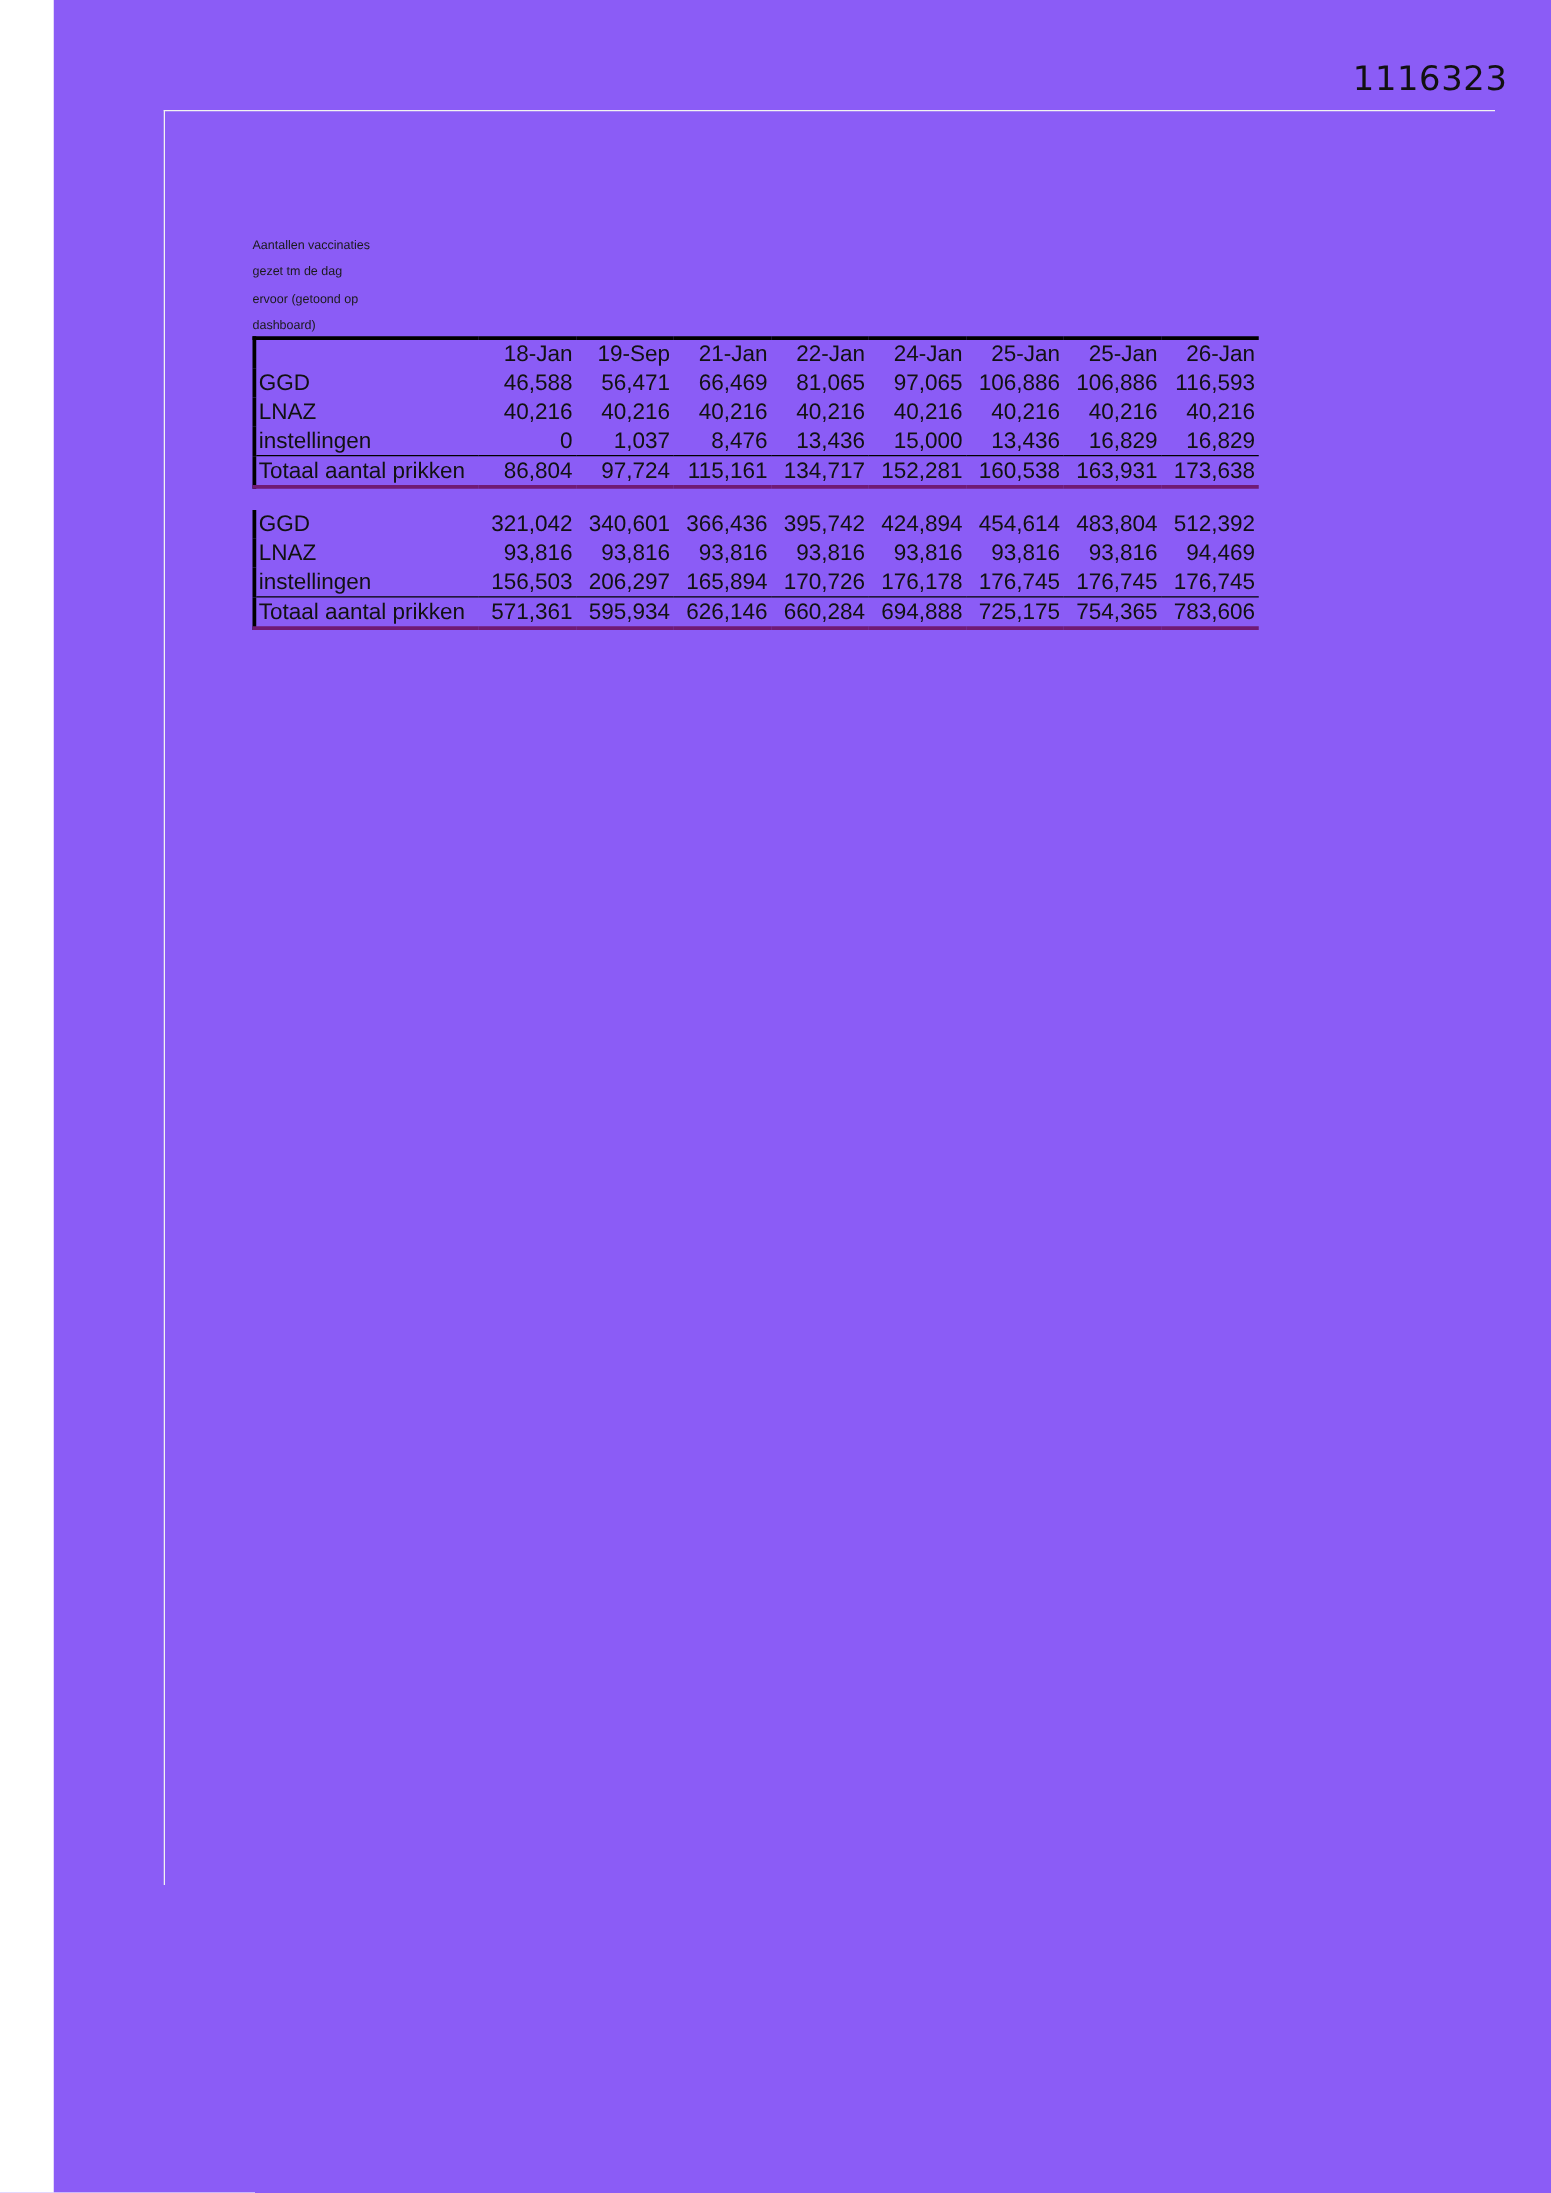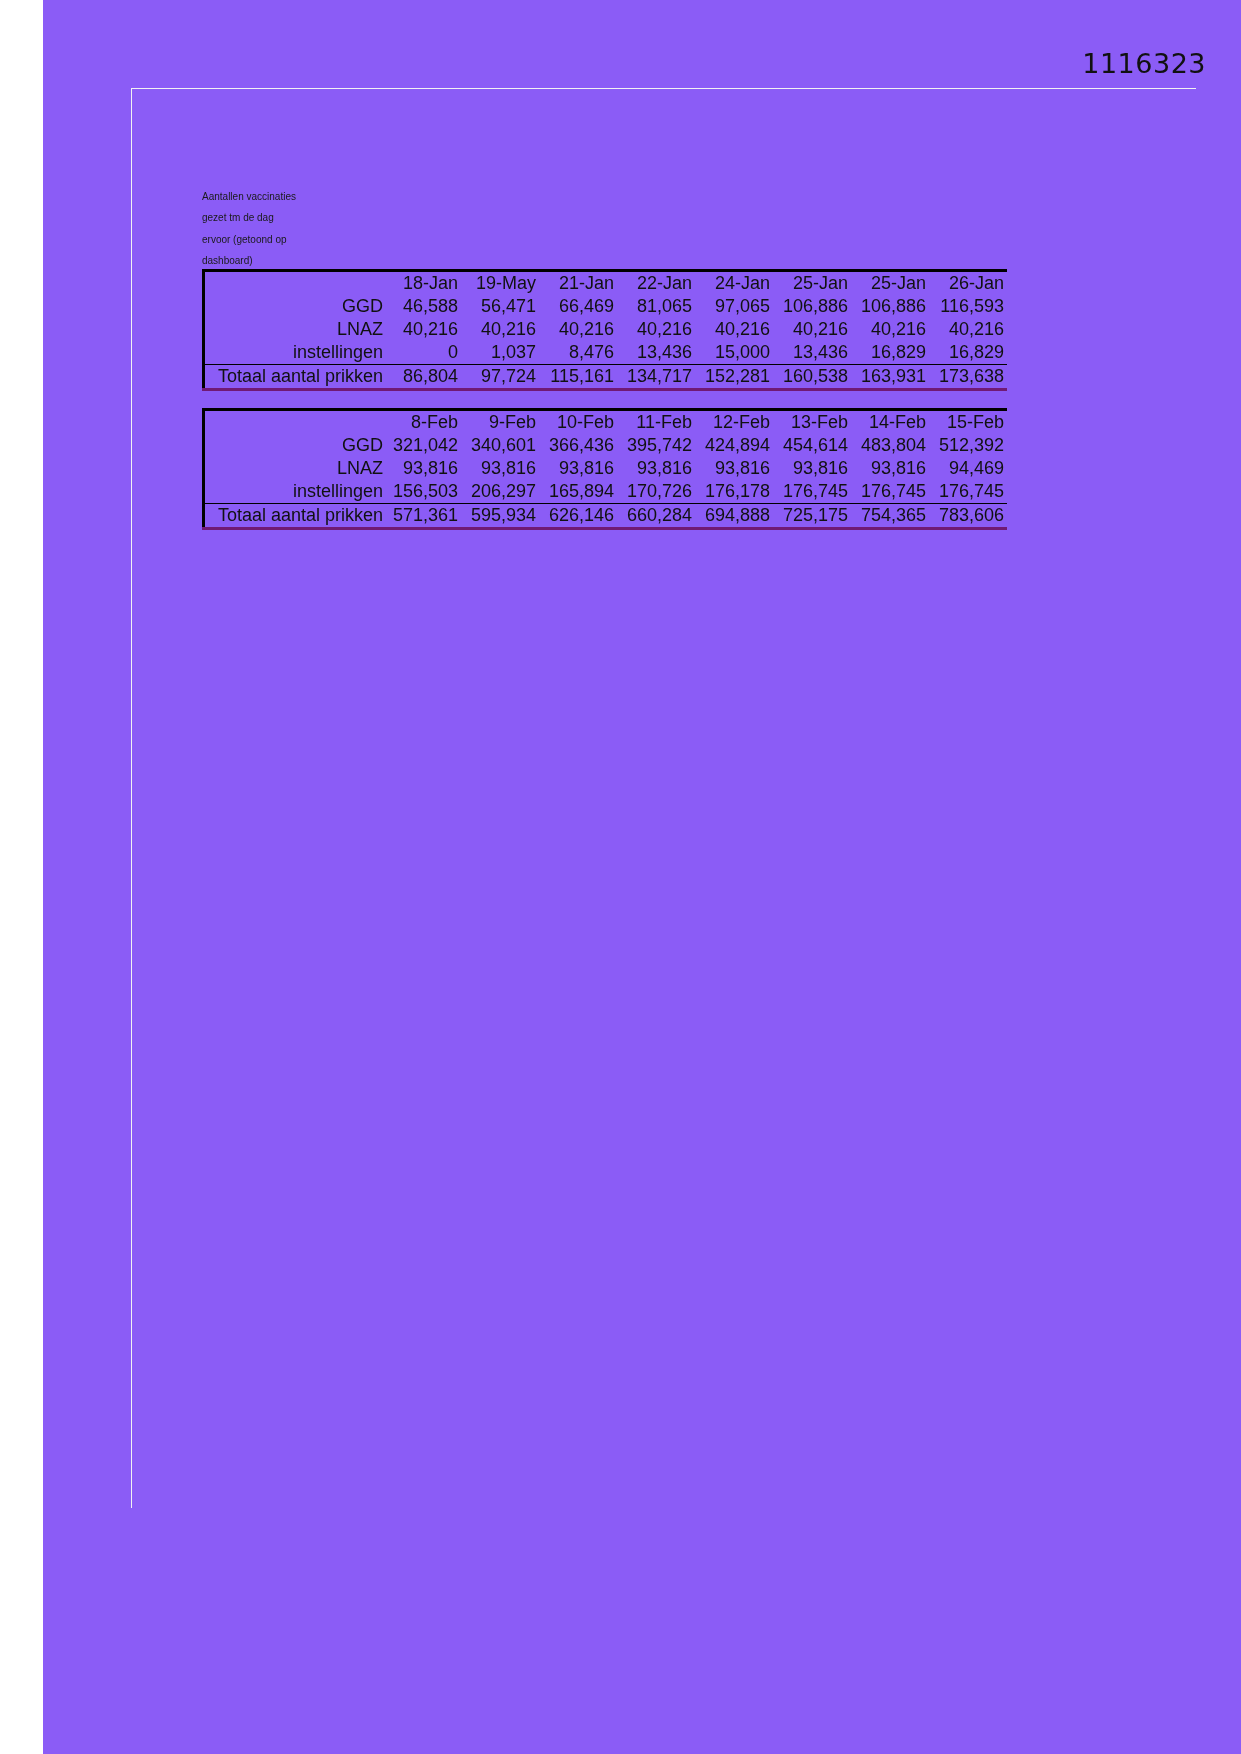--- a/index.html
+++ b/index.html
@@ -77,21 +77,21 @@
 
   .sheet-table td, .sheet-table th {
     padding: 0;
     font-weight: normal;
     vertical-align: bottom;
     height: 23px;
     line-height: 23px;
     white-space: nowrap;
   }
   .sheet-table .col-label {
-    text-align: right;
+    text-align: left;
     width: 176px;
     padding-left: 2px;
   }
   .sheet-table .col-val {
     text-align: right;
     width: 75px;
     padding-right: 3px;
   }
 
   
@@ -125,21 +125,21 @@
     <span class="cap-line">gezet tm de dag</span>
     <span class="cap-line">ervoor (getoond op</span>
     <span class="cap-line">dashboard)</span>
   </div>
 
   <table class="sheet-table" id="table-one">
     <tbody>
       <tr class="row-header">
         <td class="col-label"></td>
         <td class="col-val">18-Jan</td>
-        <td class="col-val">19-May</td>
+        <td class="col-val">19-Sep</td>
         <td class="col-val">21-Jan</td>
         <td class="col-val">22-Jan</td>
         <td class="col-val">24-Jan</td>
         <td class="col-val">25-Jan</td>
         <td class="col-val">25-Jan</td>
         <td class="col-val">26-Jan</td>
       </tr>
       <tr class="row-data">
         <td class="col-label">GGD</td>
         <td class="col-val">46,588</td>
@@ -182,31 +182,20 @@
         <td class="col-val">152,281</td>
         <td class="col-val">160,538</td>
         <td class="col-val">163,931</td>
         <td class="col-val">173,638</td>
       </tr>
     </tbody>
   </table>
 
   <table class="sheet-table" id="table-two">
     <tbody>
-      <tr class="row-header">
-        <td class="col-label"></td>
-        <td class="col-val">8-Feb</td>
-        <td class="col-val">9-Feb</td>
-        <td class="col-val">10-Feb</td>
-        <td class="col-val">11-Feb</td>
-        <td class="col-val">12-Feb</td>
-        <td class="col-val">13-Feb</td>
-        <td class="col-val">14-Feb</td>
-        <td class="col-val">15-Feb</td>
-      </tr>
       <tr class="row-data">
         <td class="col-label">GGD</td>
         <td class="col-val">321,042</td>
         <td class="col-val">340,601</td>
         <td class="col-val">366,436</td>
         <td class="col-val">395,742</td>
         <td class="col-val">424,894</td>
         <td class="col-val">454,614</td>
         <td class="col-val">483,804</td>
         <td class="col-val">512,392</td>

